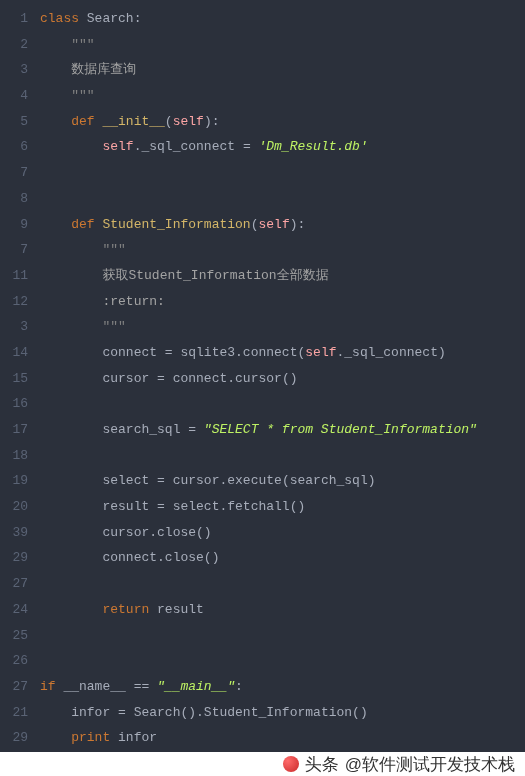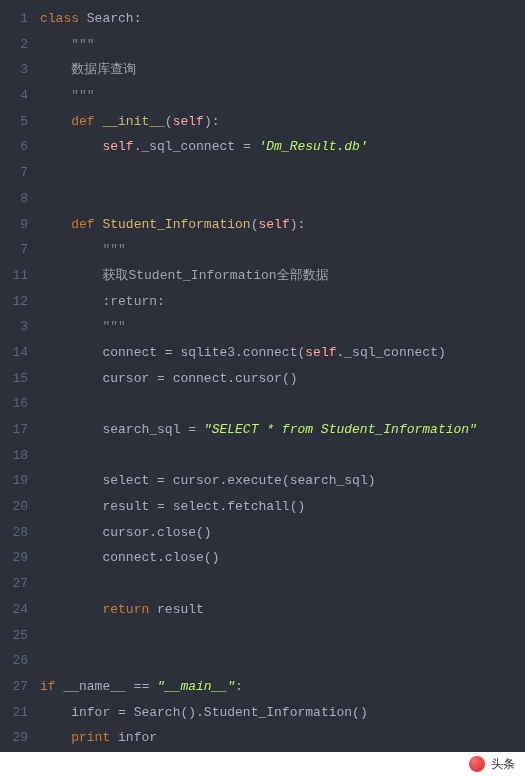--- a/index.html
+++ b/index.html
@@ -56,21 +56,21 @@
   bottom: 0;
   left: 0;
   right: 0;
   height: 24px;
   background: #ffffff;
   display: flex;
   align-items: center;
   justify-content: flex-end;
   padding-right: 10px;
   font-family: sans-serif;
-  font-size: 12px;
+  font-size: 17px;
   color: #333;
   gap: 6px;
 }
 .footer .avatar {
   width: 16px;
   height: 16px;
   border-radius: 50%;
   background: radial-gradient(circle at 30% 30%, #ff6b6b, #c92a2a);
   flex-shrink: 0;
 }
@@ -93,29 +93,30 @@
       <div>11</div>
       <div>12</div>
       <div>3</div>
       <div>14</div>
       <div>15</div>
       <div>16</div>
       <div>17</div>
       <div>18</div>
       <div>19</div>
       <div>20</div>
-      <div>28</div>
+      <div>39</div>
       <div>29</div>
       <div>27</div>
       <div>24</div>
       <div>25</div>
       <div>26</div>
       <div>27</div>
       <div>21</div>
       <div>29</div>
     </div>
   <div class="code"><div class="line"><span class="kw">class </span><span class="cls">Search</span><span class="op">:</span></div><div class="line">    <span class="doc">"""</span></div><div class="line">    <span class="red">数据库查询</span></div><div class="line">    <span class="doc">"""</span></div><div class="line">    <span class="kw">def </span><span class="fn">__init__</span><span class="op">(</span><span class="self">self</span><span class="op">):</span></div><div class="line">        <span class="self">self</span><span class="op">.</span><span class="id">_sql_connect</span><span class="op"> = </span><span class="str">'Dm_Result.db'</span></div><div class="line">&nbsp;</div><div class="line">&nbsp;</div><div class="line">    <span class="kw">def </span><span class="fn">Student_Information</span><span class="op">(</span><span class="self">self</span><span class="op">):</span></div><div class="line">        <span class="doc">"""</span></div><div class="line">        <span class="red">获取Student_Information全部数据</span></div><div class="line">        <span class="red">:return:</span></div><div class="line">        <span class="doc">"""</span></div><div class="line">        <span class="id">connect</span><span class="op"> = </span><span class="id">sqlite3</span><span class="op">.</span><span class="id">connect</span><span class="op">(</span><span class="self">self</span><span class="op">.</span><span class="id">_sql_connect</span><span class="op">)</span></div><div class="line">        <span class="id">cursor</span><span class="op"> = </span><span class="id">connect</span><span class="op">.</span><span class="id">cursor</span><span class="op">()</span></div><div class="line">&nbsp;</div><div class="line">        <span class="id">search_sql</span><span class="op"> = </span><span class="str">"SELECT * from Student_Information"</span></div><div class="line">&nbsp;</div><div class="line">        <span class="id">select</span><span class="op"> = </span><span class="id">cursor</span><span class="op">.</span><span class="id">execute</span><span class="op">(</span><span class="id">search_sql</span><span class="op">)</span></div><div class="line">        <span class="id">result</span><span class="op"> = </span><span class="id">select</span><span class="op">.</span><span class="id">fetchall</span><span class="op">()</span></div><div class="line">        <span class="id">cursor</span><span class="op">.</span><span class="id">close</span><span class="op">()</span></div><div class="line">        <span class="id">connect</span><span class="op">.</span><span class="id">close</span><span class="op">()</span></div><div class="line">&nbsp;</div><div class="line">        <span class="kw">return </span><span class="id">result</span></div><div class="line">&nbsp;</div><div class="line">&nbsp;</div><div class="line"><span class="kw">if </span><span class="id">__name__</span><span class="op"> == </span><span class="str">"__main__"</span><span class="op">:</span></div><div class="line">    <span class="id">infor</span><span class="op"> = </span><span class="id">Search</span><span class="op">().</span><span class="id">Student_Information</span><span class="op">()</span></div><div class="line">    <span class="kw">print </span><span class="id">infor</span></div></div>
 </div>
 
 <div class="footer">
   <span class="avatar"></span>
   <span>头条</span>
+  <span>@软件测试开发技术栈</span>
 </div>
 
 </body></html>

